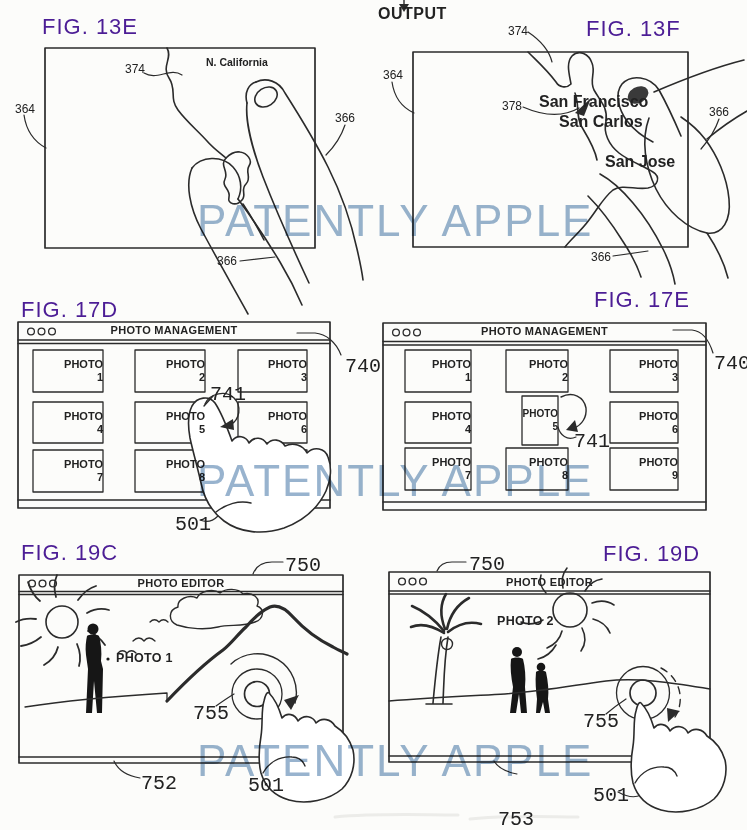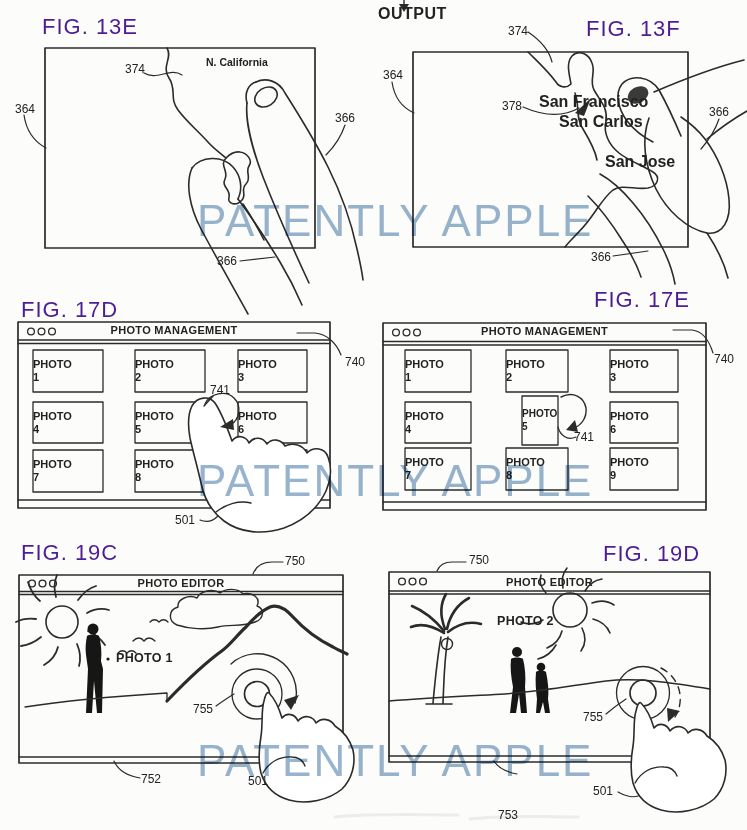--- a/index.html
+++ b/index.html
@@ -5,25 +5,25 @@
   html,body{margin:0;padding:0;}
   body{
     width:747px;height:830px;position:relative;overflow:hidden;
     background:#fcfcfa;color:#222;
     font-family:"Liberation Sans",sans-serif;
   }
   #art{position:absolute;left:0;top:0;z-index:1;}
   .lbl{position:absolute;z-index:2;white-space:nowrap;}
   .fig-title{font-size:22px;letter-spacing:1px;color:#4c1d95;}
   .ref{font-size:12px;}
-  .ref-lg{font-size:12px;}
+  .ref-lg{font-size:20px;font-family:Liberation Mono, monospace;}
   .map-label{font-size:10.5px;font-weight:700;}
   .city{font-size:16px;font-weight:600;}
   .win-title{font-weight:700;font-size:11px;letter-spacing:.3px;text-align:center;}
-  .cell-lbl{position:absolute;z-index:2;font-weight:700;font-size:11px;line-height:13px;text-align:left;}
+  .cell-lbl{position:absolute;z-index:2;font-weight:700;font-size:11px;line-height:13px;text-align:right;}
   .cell-sm{font-size:10px;}
   .photo-lbl{font-weight:700;font-size:12.5px;letter-spacing:.3px;}
   .out-lbl{font-size:16px;font-weight:700;letter-spacing:.5px;}
   .blk{display:block;}
   .wm{
     position:absolute;z-index:3;font-size:44px;letter-spacing:2px;
     color:#86a6c6;opacity:.85;mix-blend-mode:multiply;white-space:nowrap;
   }
 </style>
 </head>

